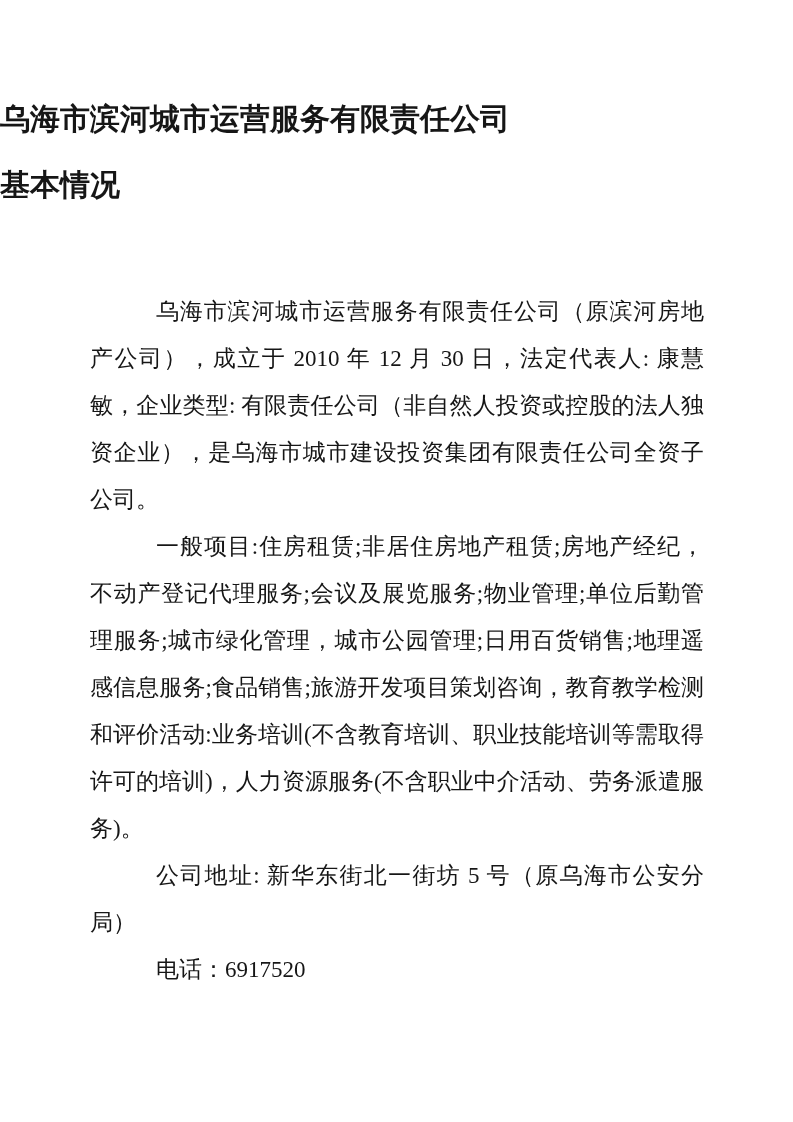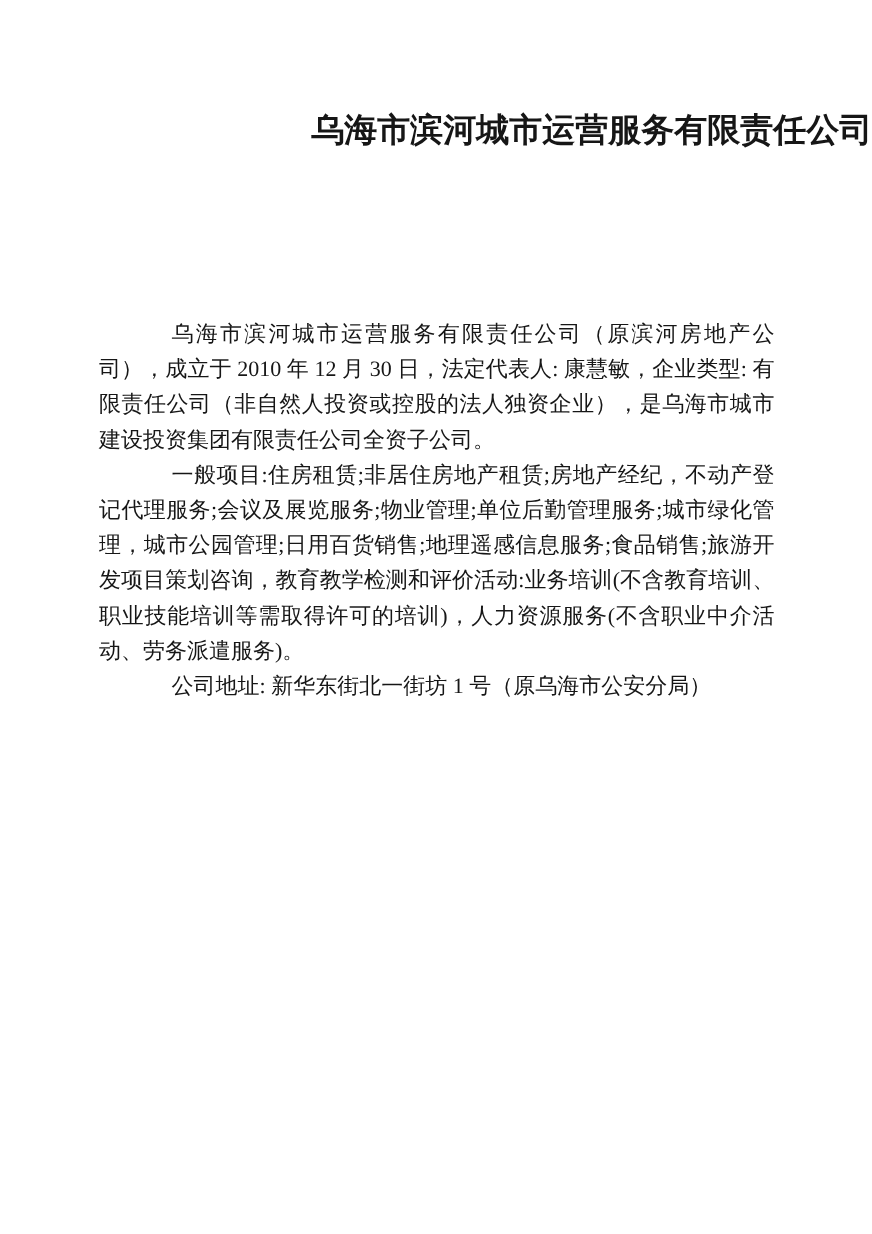--- a/index.html
+++ b/index.html
@@ -14,49 +14,51 @@
     background: #ffffff;
     overflow: hidden;
     color: #161616;
     font-family: "Liberation Serif", "DejaVu Serif", serif;
   }
   .doc-title {
     position: absolute;
     top: 86px;
     left: 0;
     width: 793px;
-    text-align: right;
+    text-align: left;
     font-weight: 700;
     font-size: 30px;
     line-height: 66px;
     white-space: nowrap;
   }
   .doc-body {
     position: absolute;
     top: 288px;
     left: 90px;
     width: 614px;
-    font-size: 20px;
-    line-height: 32px;
+    font-size: 23px;
+    line-height: 47px;
     text-align: justify;
   }
   .doc-body p {
     margin: 0;
     padding: 0;
     text-indent: 66px;
   }
 </style>
 </head>
 <body>
 
 <div class="page">
 
   <header class="doc-title">
     <div class="title-line">乌海市滨河城市运营服务有限责任公司</div>
+    <div class="title-line">基本情况</div>
   </header>
 
   <main class="doc-body">
     <p>乌海市滨河城市运营服务有限责任公司（原滨河房地产公司），成立于 2010 年 12 月 30 日，法定代表人: 康慧敏，企业类型: 有限责任公司（非自然人投资或控股的法人独资企业），是乌海市城市建设投资集团有限责任公司全资子公司。</p>
     <p>一般项目:住房租赁;非居住房地产租赁;房地产经纪，不动产登记代理服务;会议及展览服务;物业管理;单位后勤管理服务;城市绿化管理，城市公园管理;日用百货销售;地理遥感信息服务;食品销售;旅游开发项目策划咨询，教育教学检测和评价活动:业务培训(不含教育培训、职业技能培训等需取得许可的培训)，人力资源服务(不含职业中介活动、劳务派遣服务)。</p>
-    <p>公司地址: 新华东街北一街坊 1 号（原乌海市公安分局）</p>
+    <p>公司地址: 新华东街北一街坊 5 号（原乌海市公安分局）</p>
+    <p>电话：6917520</p>
   </main>
 
 </div>
 
 </body></html>

